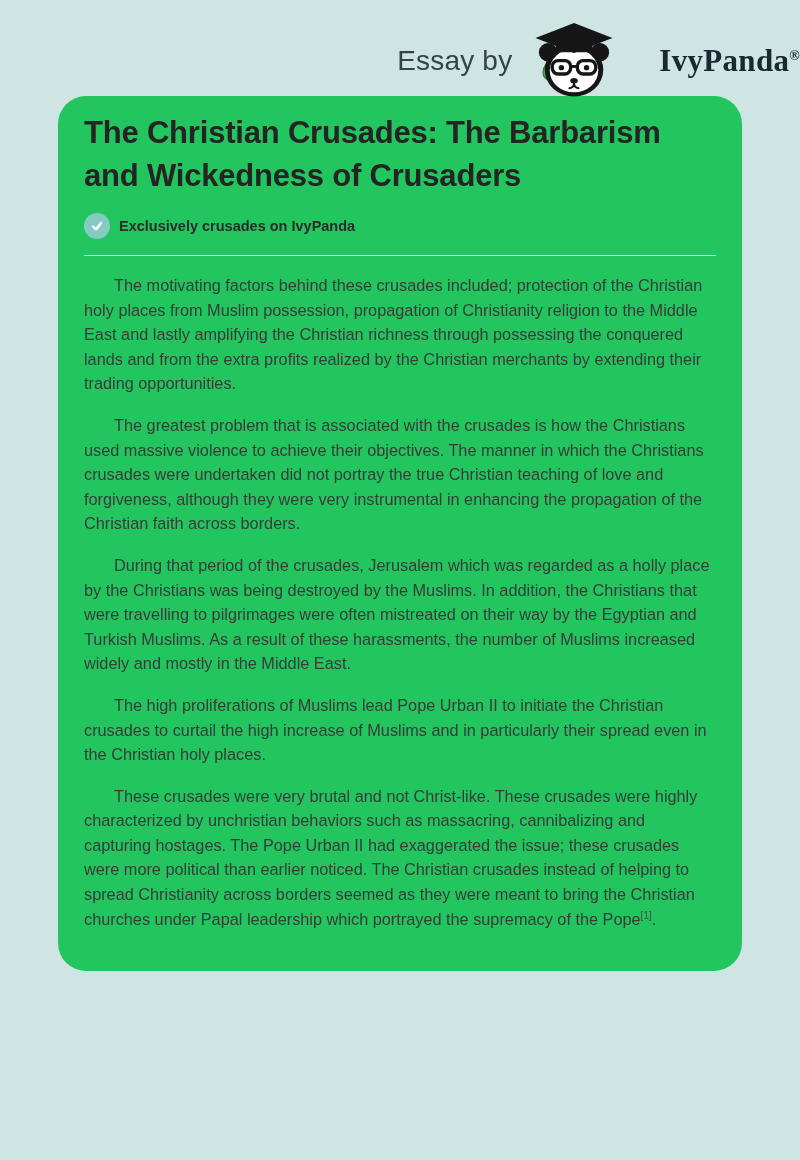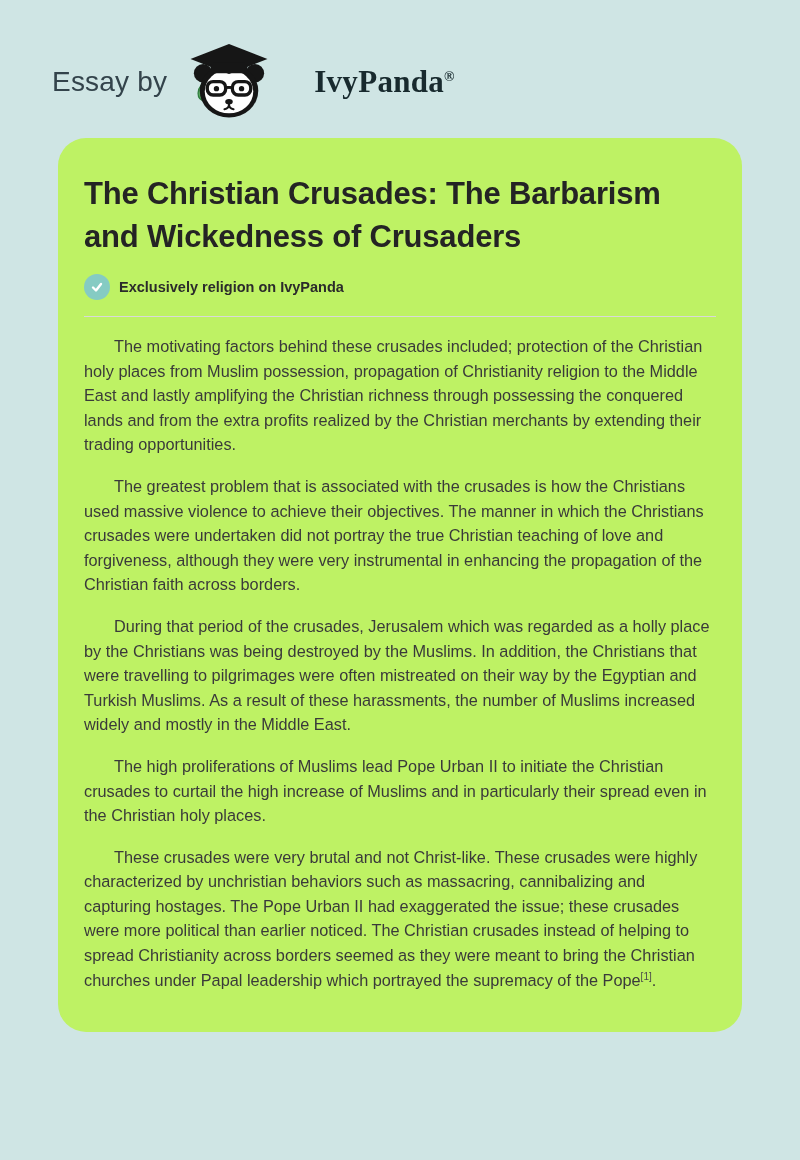--- a/index.html
+++ b/index.html
@@ -8,21 +8,22 @@
     background: #cfe5e4;
     font-family: "Liberation Sans", "DejaVu Sans", sans-serif;
     width: 800px;
     height: 1160px;
     overflow: hidden;
   }
   .site-header {
     display: flex;
     align-items: center;
     padding: 26px 0 0 52px;
-    height: 138px;
+    height: 96px;
+    justify-content: flex-end;
   }
   .essay-by {
     font-size: 28px;
     color: #33434b;
     letter-spacing: 0.2px;
     margin-right: 16px;
   }
   .logo-svg { display: block; margin-right: 10px; }
   .wordmark {
     font-family: "Liberation Serif", "DejaVu Serif", serif;
@@ -33,23 +34,23 @@
     margin-left: 29px;
   }
   .wordmark sup {
     font-size: 14px;
     vertical-align: super;
     line-height: 0;
   }
   .essay-card {
     width: 684px;
     margin: 0 auto;
-    background: #bef264;
+    background: #22c55e;
     border-radius: 28px;
-    padding: 34px 26px 40px 26px;
+    padding: 15px 26px 40px 26px;
   }
   .essay-title {
     font-size: 31px;
     line-height: 43px;
     font-weight: 700;
     color: #242424;
     letter-spacing: -0.2px;
     margin-bottom: 13px;
   }
   .badge-row {
@@ -132,21 +133,21 @@
 
 <main class="essay-card">
   <h1 class="essay-title">The Christian Crusades: The Barbarism and Wickedness of Crusaders</h1>
 
   <div class="badge-row">
     <span class="check-circle">
       <svg width="14" height="14" viewBox="0 0 14 14" aria-hidden="true">
         <polyline points="3,7.5 6,10.5 11,4" fill="none" stroke="#ffffff" stroke-width="2.4" stroke-linecap="round" stroke-linejoin="round"></polyline>
       </svg>
     </span>
-    <span class="badge-label">Exclusively religion on IvyPanda</span>
+    <span class="badge-label">Exclusively crusades on IvyPanda</span>
   </div>
 
   <hr class="divider">
 
   <div class="essay-body">
     <p>The motivating factors behind these crusades included; protection of the Christian holy places from Muslim possession, propagation of Christianity religion to the Middle East and lastly amplifying the Christian richness through possessing the conquered lands and from the extra profits realized by the Christian merchants by extending their trading opportunities.</p>
     <p>The greatest problem that is associated with the crusades is how the Christians used massive violence to achieve their objectives. The manner in which the Christians crusades were undertaken did not portray the true Christian teaching of love and forgiveness, although they were very instrumental in enhancing the propagation of the Christian faith across borders.</p>
     <p>During that period of the crusades, Jerusalem which was regarded as a holly place by the Christians was being destroyed by the Muslims. In addition, the Christians that were travelling to pilgrimages were often mistreated on their way by the Egyptian and Turkish Muslims. As a result of these harassments, the number of Muslims increased widely and mostly in the Middle East.</p>
     <p>The high proliferations of Muslims lead Pope Urban II to initiate the Christian crusades to curtail the high increase of Muslims and in particularly their spread even in the Christian holy places.</p>
     <p><span>These crusades were very brutal and not Christ-like. These crusades were highly characterized by unchristian behaviors such as massacring, cannibalizing and capturing hostages. The Pope Urban II had exaggerated the issue; these crusades were more political than earlier noticed. The Christian crusades instead of helping to spread Christianity across borders seemed as they were meant to bring the Christian churches under Papal leadership which portrayed the supremacy of the Pope</span><sup class="footnote-ref">[1]</sup><span>.</span></p>

